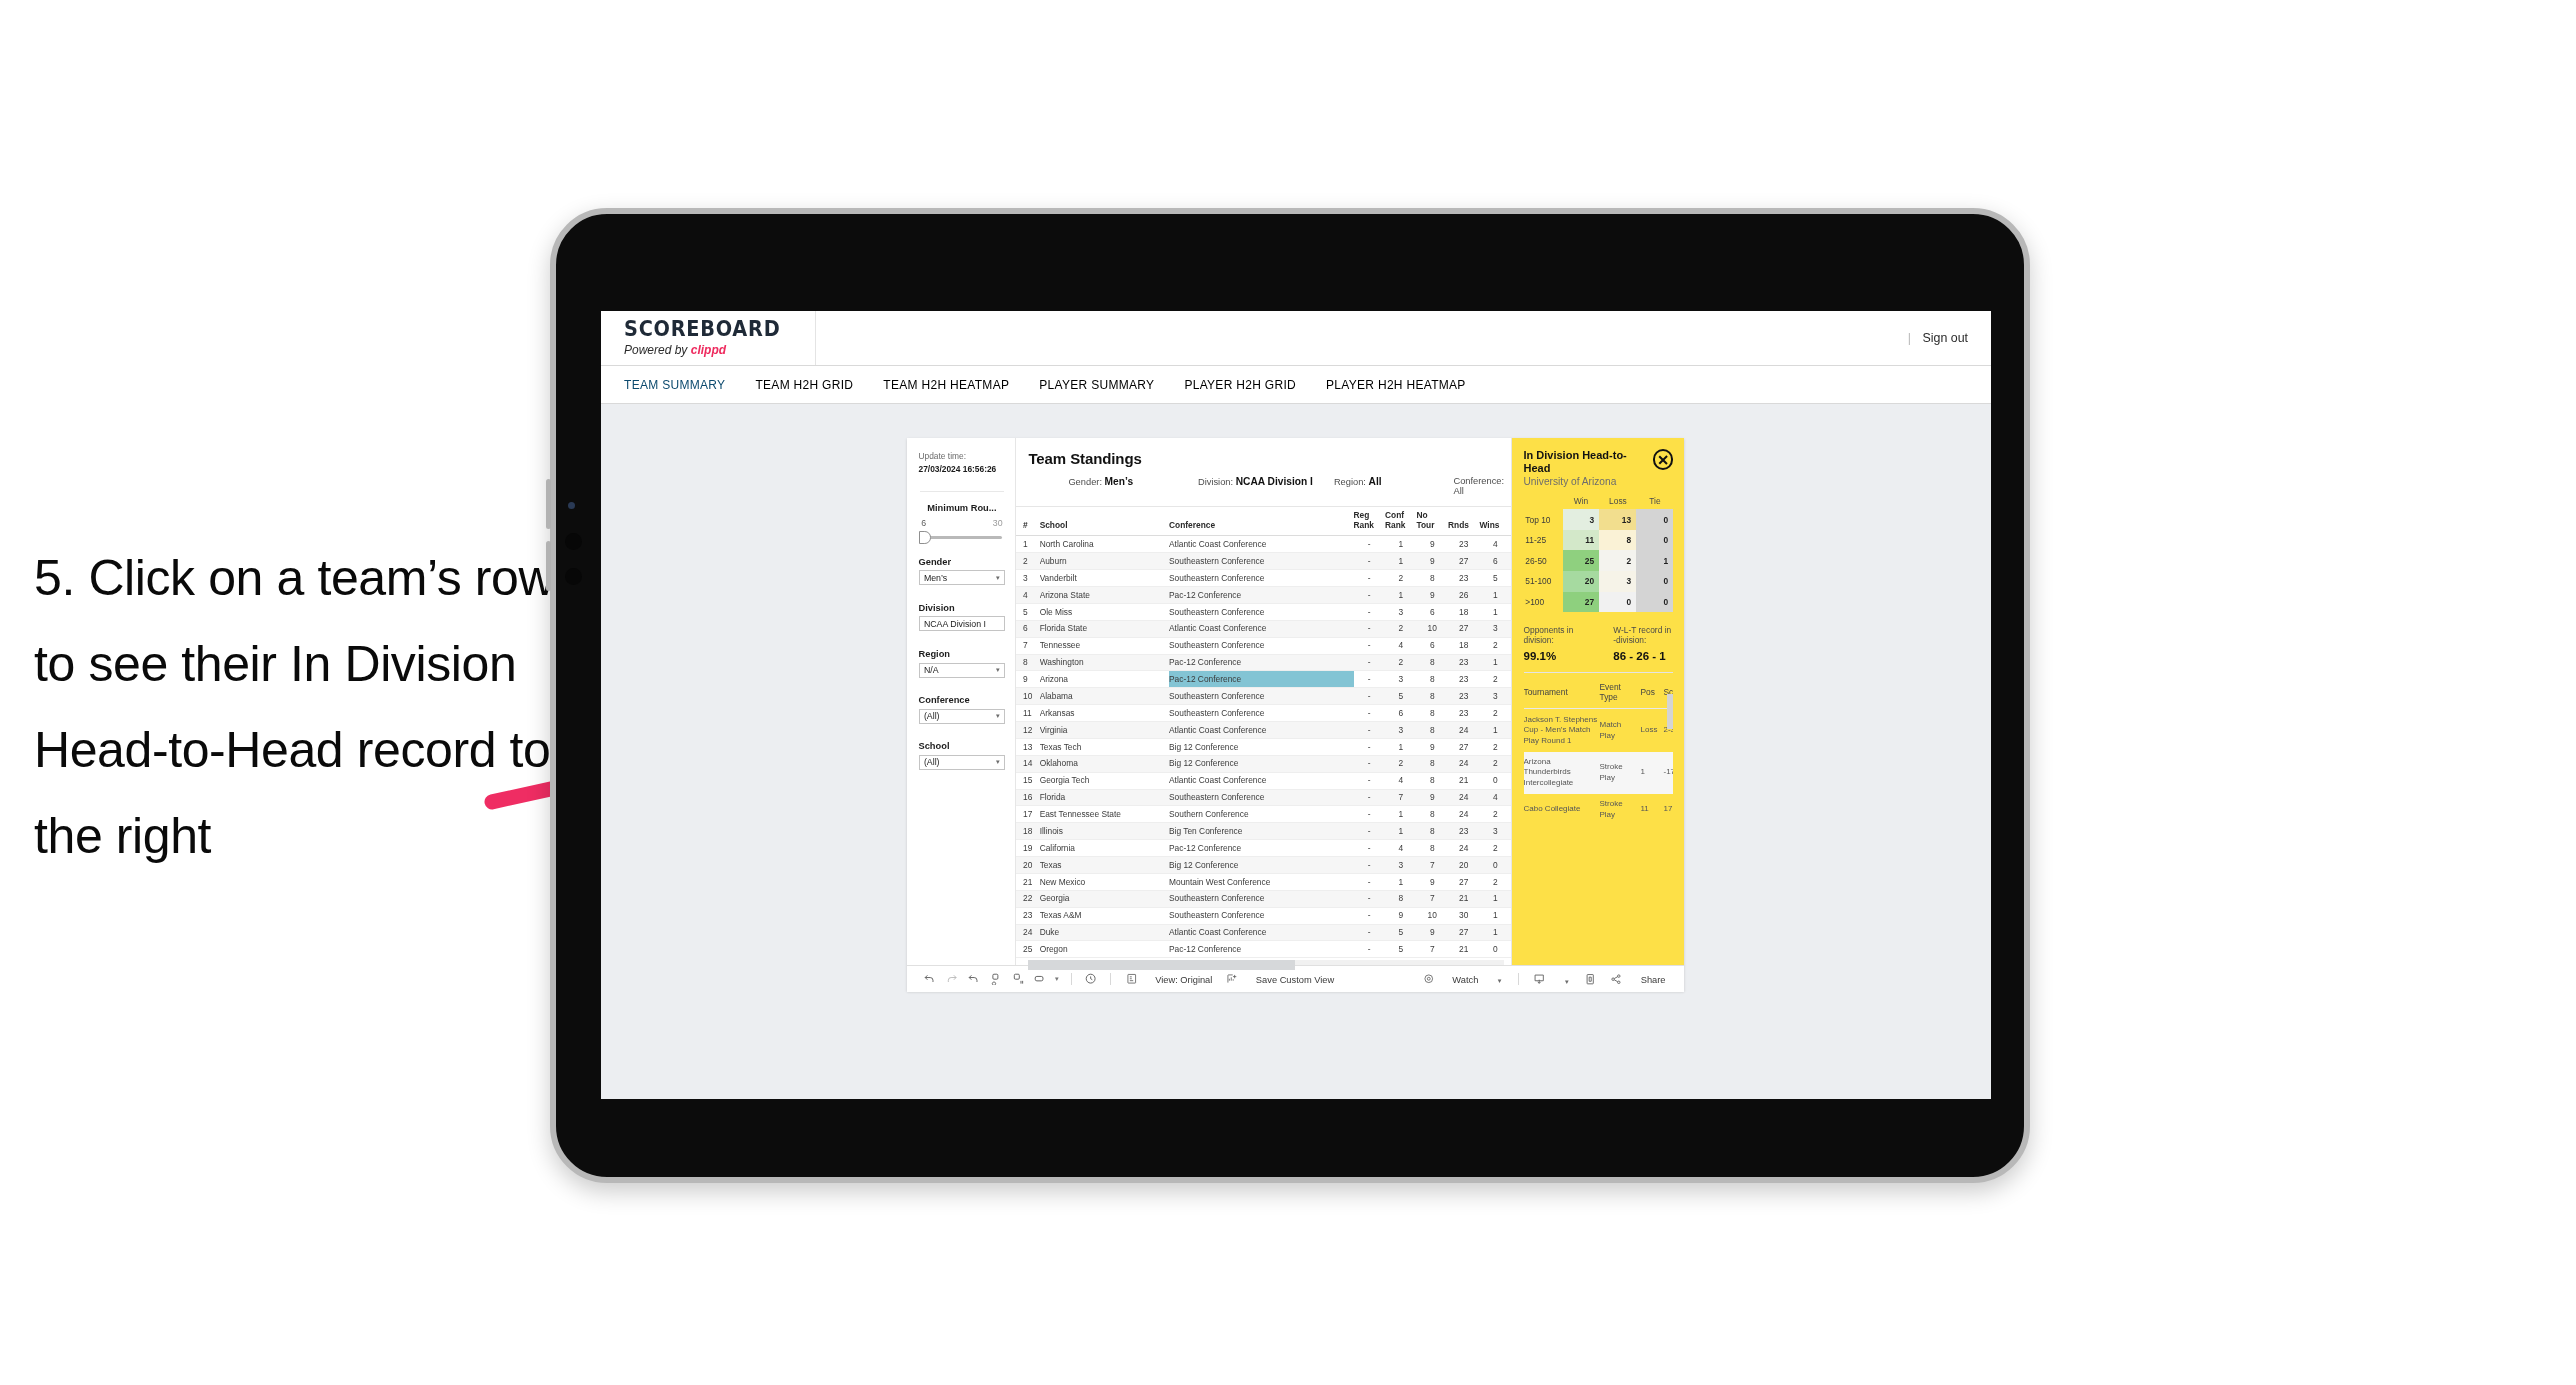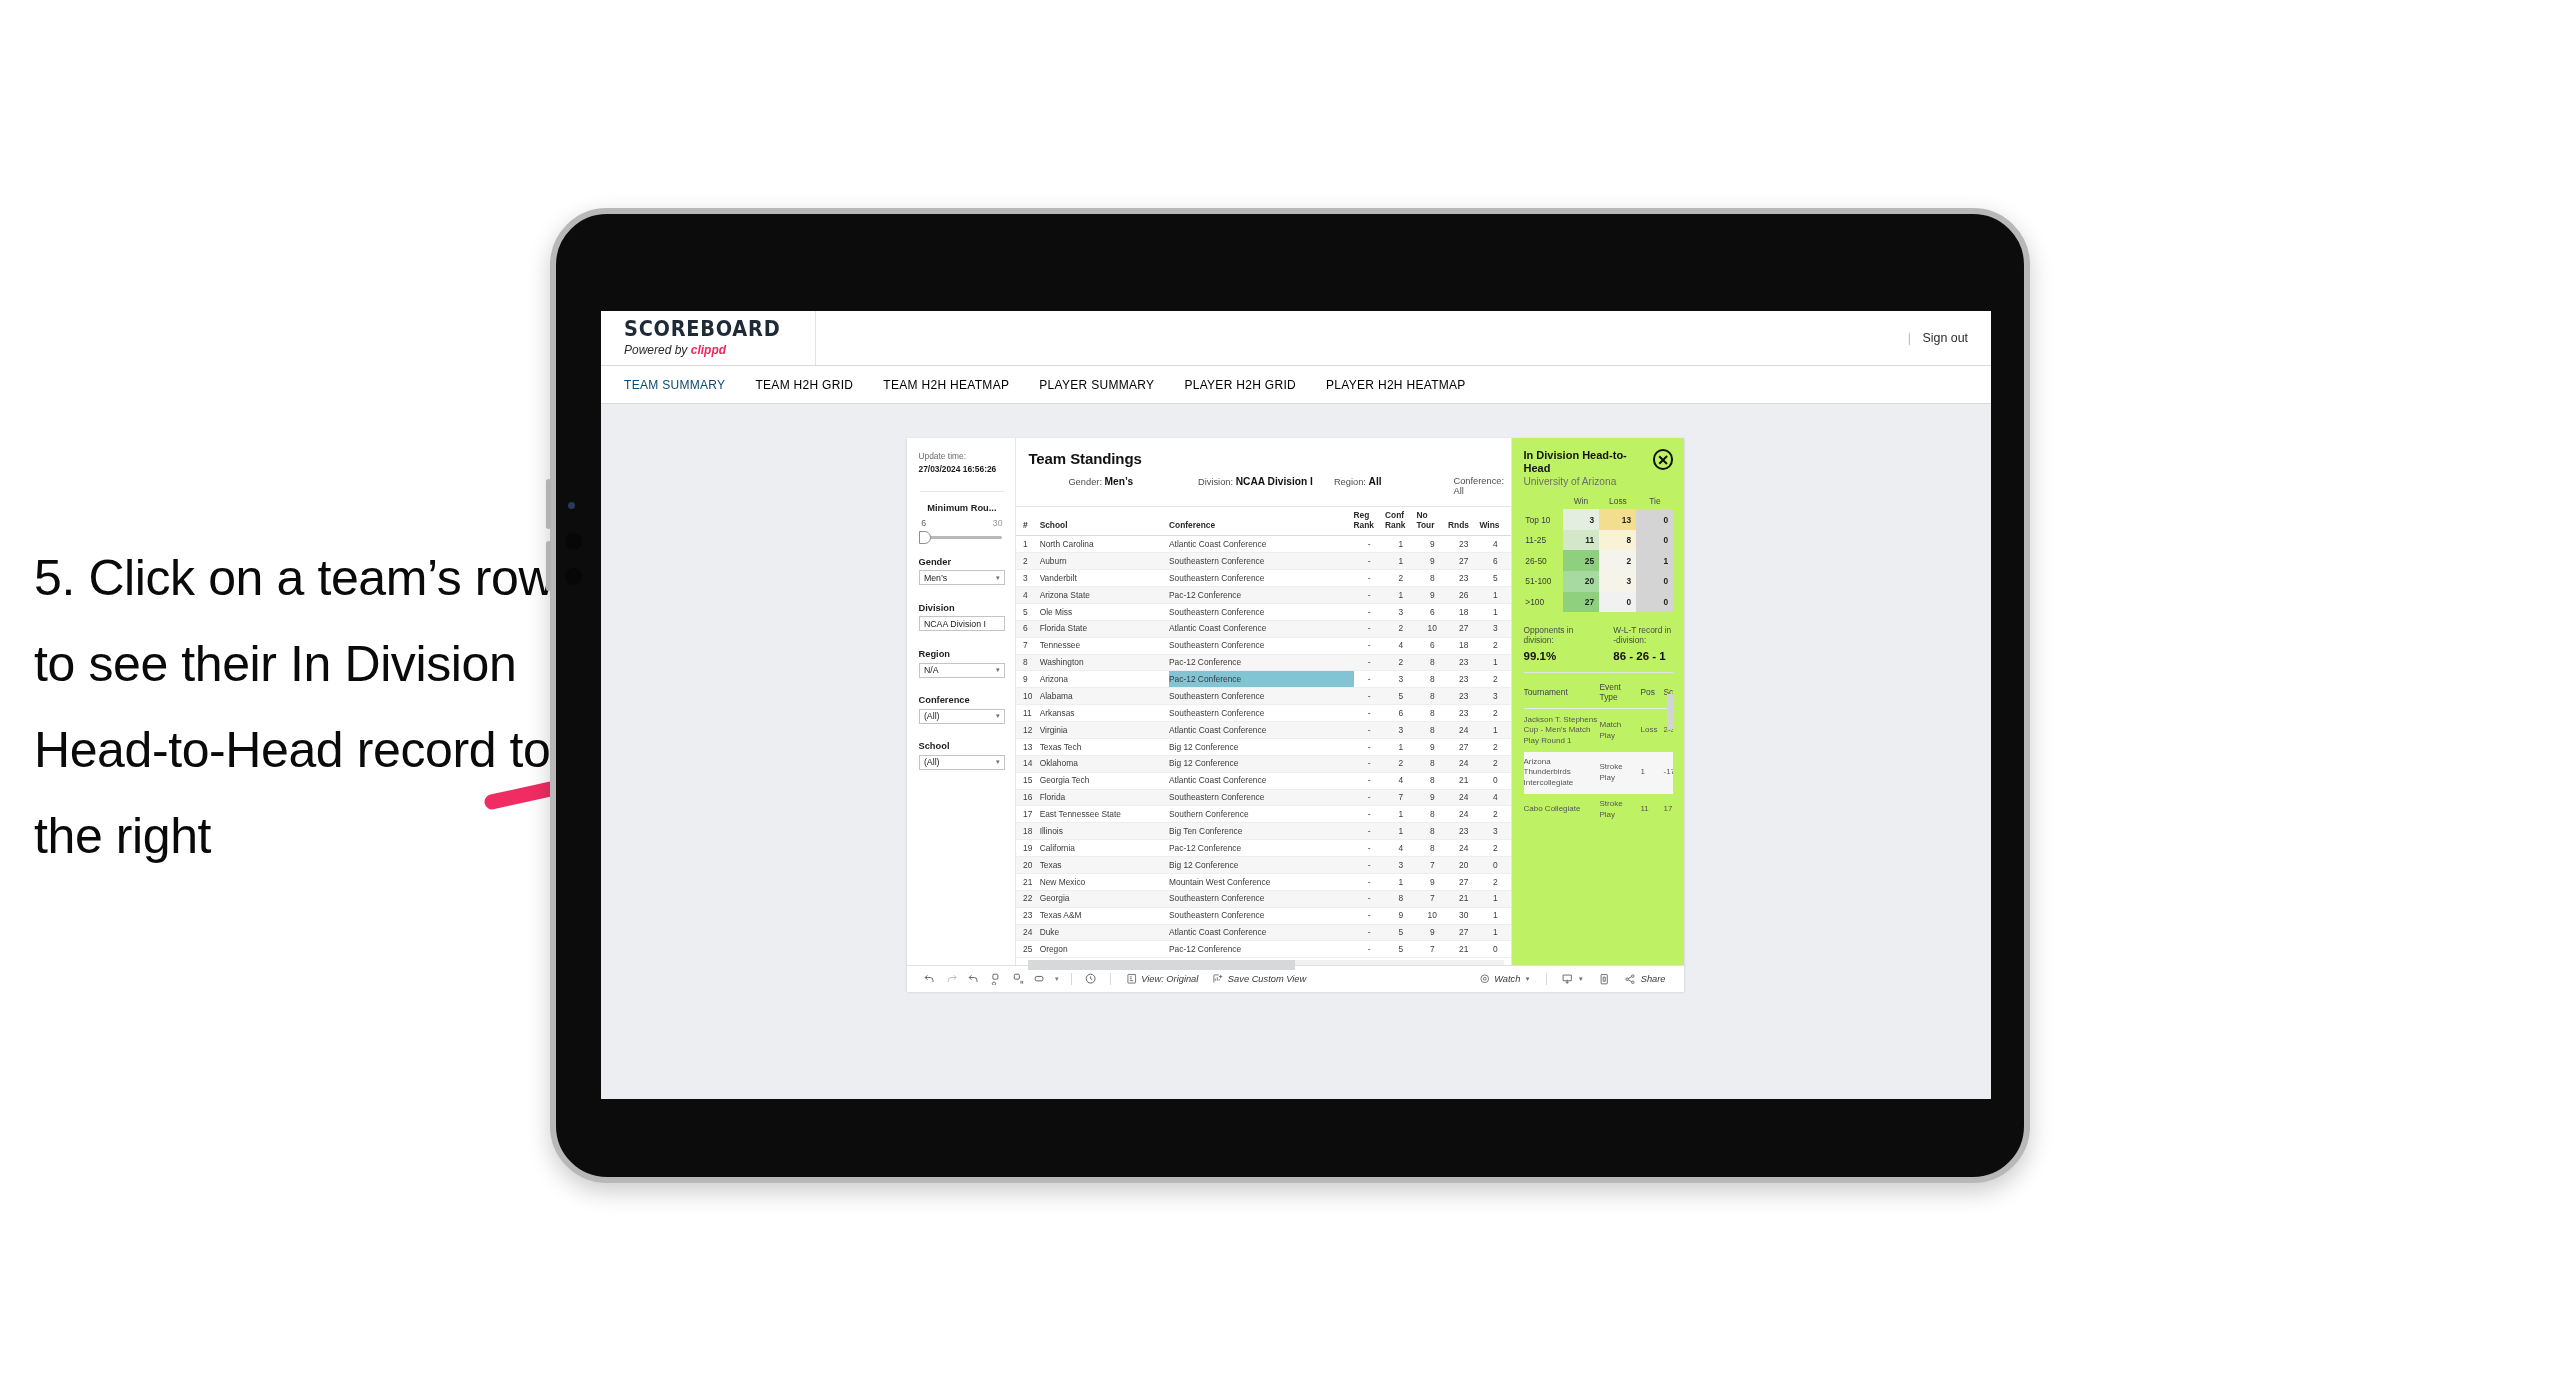--- a/index.html
+++ b/index.html
@@ -174,21 +174,21 @@
   .c-school { width: 115px; }
   .c-conf { width: 164px; }
   .c-reg, .c-cfr, .c-not, .c-rnd, .c-win { width: 28px; text-align: center; }
   th.c-reg, th.c-cfr, th.c-not, th.c-rnd, th.c-win { text-align: center; }
   td.hl { background: #83c4d4 !important; color: #1a1a1a; }
   .hscroll { height: 9.7px; background: #f1f1f1; margin: 1.8px 7px 0 12.4px; position: relative; }
   .hscroll-thumb { position: absolute; left: 0; top: 0; height: 9.7px; width: 56%; background: #d6d8da; }
 
   
   .h2h {
-    width: 173px; flex: none; background: #bef264;
+    width: 173px; flex: none; background: #fde047;
     border-left: 0.9px solid #e6e6e6; padding: 10.6px 10.6px 0 11.5px;
     display: flex; flex-direction: column;
   }
   .h2h-head { display: flex; justify-content: space-between; align-items: flex-start; }
   .h2h-t1 { font-size: 11px; font-weight: 700; color: #121212; line-height: 1.18; }
   .h2h-t2 { font-size: 10.2px; color: #6d6d6d; line-height: 1.3; }
   .close-ic {
     width: 20.4px; height: 20.4px; border-radius: 50%; border: 2px solid #111;
     position: relative; flex: none; margin-top: 0.9px;
   }
@@ -231,21 +231,21 @@
   .trn-sb { position: absolute; right: 0; top: 21px; width: 6.2px; height: 35px; background: #d4d4d4; }
 
   
   .viz-toolbar {
     height: 27.4px; border-top: 0.9px solid #e0e0e0; background: #fff;
     display: flex; align-items: center; padding: 0 11.5px; gap: 0;
     font-size: 9.3px; color: #3a3a3a; flex: none;
   }
   .tb-ic { width: 22px; display: flex; align-items: center; justify-content: center; color: #5d5d5d; font-size: 12.4px; }
   .tb-sep { width: 0.9px; height: 12.4px; background: #d8d8d8; margin: 0 8px; }
-  .tb-btn { display: flex; align-items: center; gap: 4px; padding: 0 7px; white-space: nowrap; font-style: italic; }
+  .tb-btn { display: flex; align-items: flex-end; gap: 18px; padding: 0 7px; white-space: nowrap; }
   .tb-right { margin-left: auto; display: flex; align-items: center; }
   svg.ic { display: block; }
 </style>
 </head>
 <body>
 
 <div id="stage">
 
   <div class="annotation">5. Click on a team’s row to see their In Division Head-to-Head record to the right</div>
 

